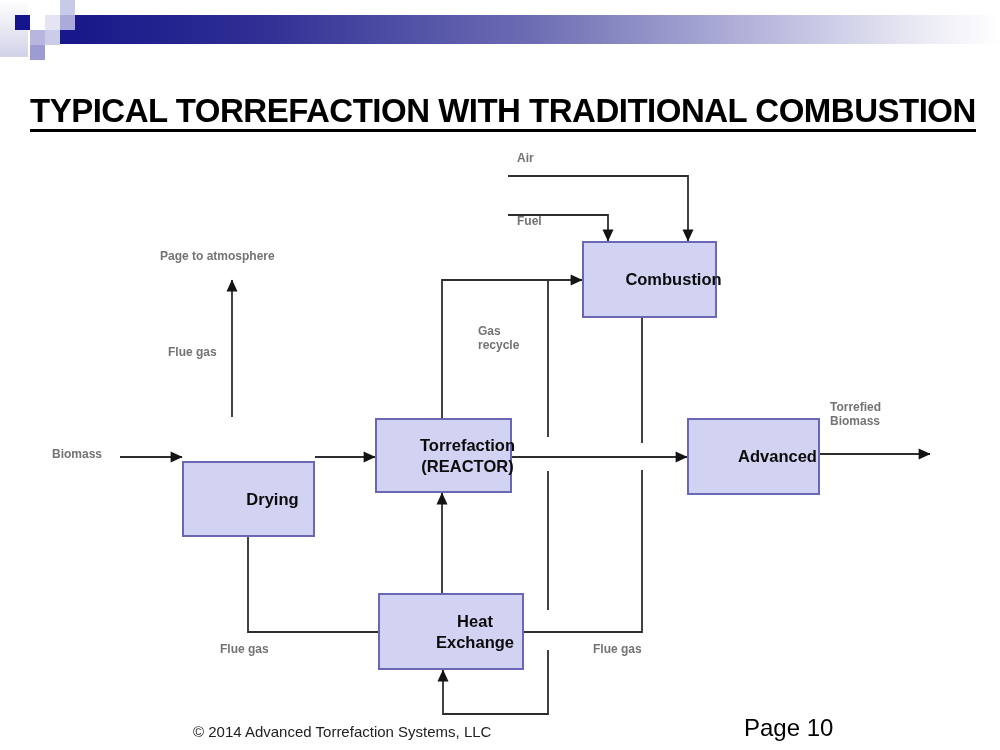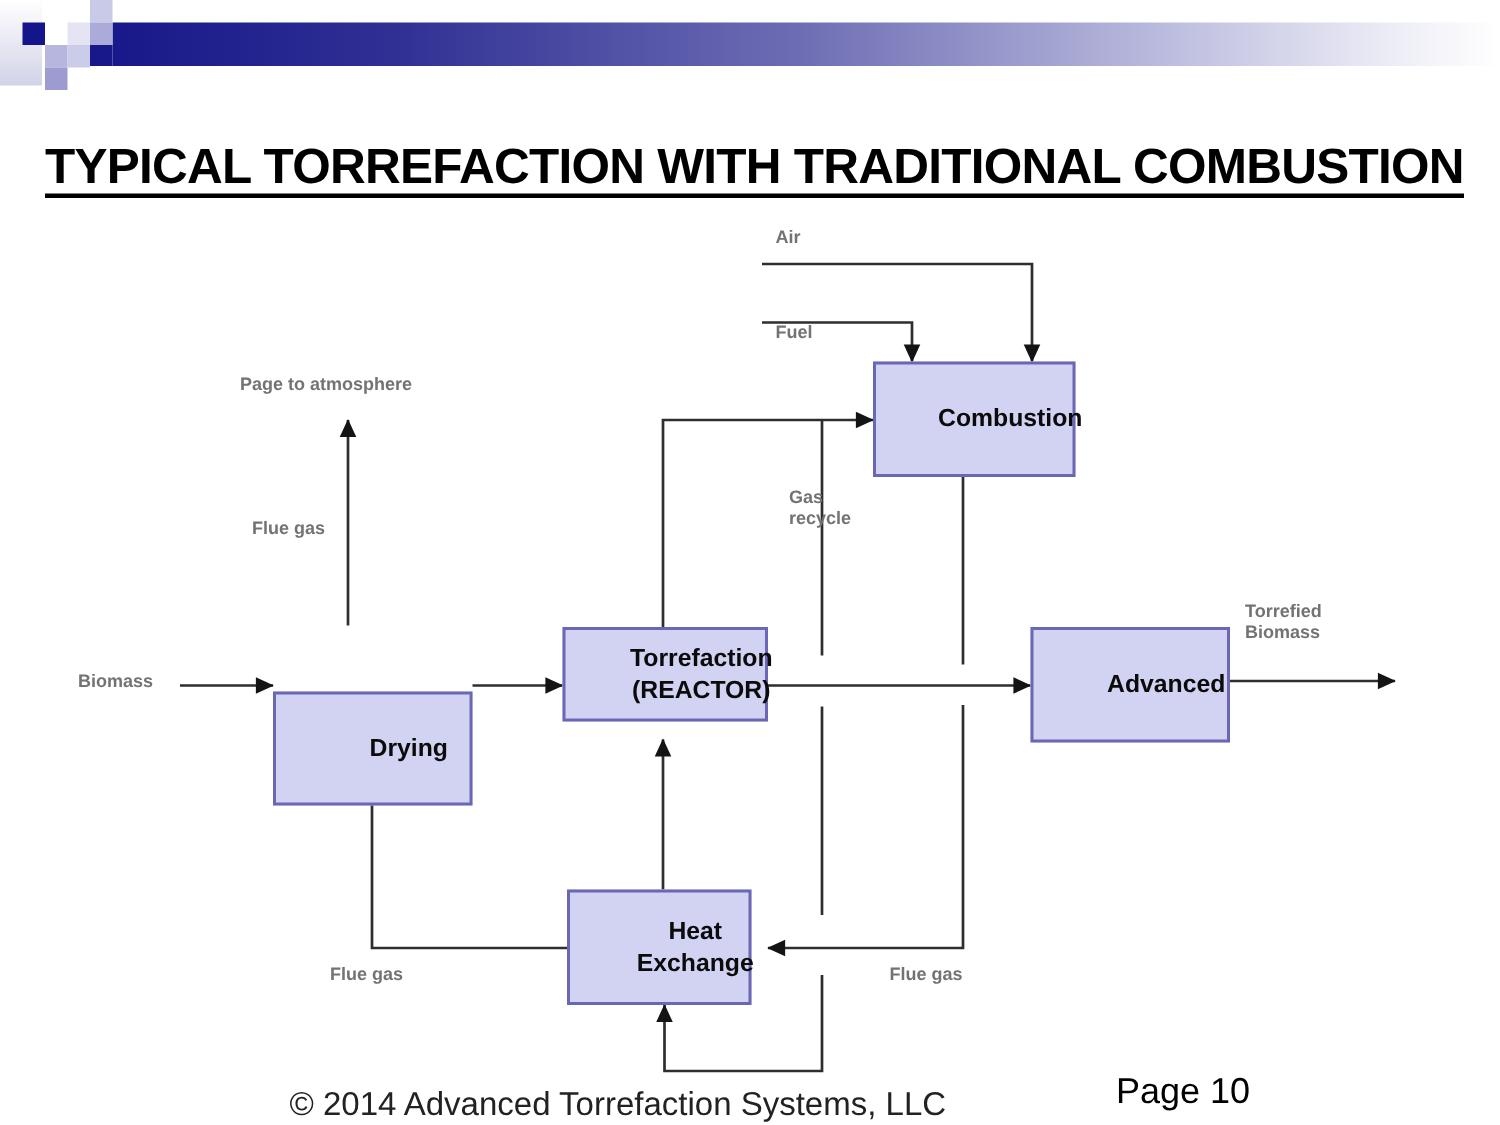--- a/index.html
+++ b/index.html
@@ -19,21 +19,21 @@
     background:#d2d2f3;border:2.5px solid #6a68b4;
     display:flex;align-items:center;justify-content:center;text-align:center;
     font-weight:700;font-size:16.5px;line-height:1.25;color:#0b0b0b;
     white-space:pre-line;
     padding-left:48px;
   }
   .lbl{
     position:absolute;font-weight:700;font-size:12px;line-height:1.18;
     color:#737373;white-space:pre-line;
   }
-  .footer-copy{position:absolute;left:193px;top:723px;font-size:22px;color:#222;}
+  .footer-copy{position:absolute;left:193px;top:723px;font-size:15px;color:#222;}
   .footer-page{position:absolute;left:744px;top:714px;font-size:24px;color:#000000;}
 </style>
 </head>
 <body>
 
 <div id="slide">
 
   <div class="deco" style="left:0;top:0;width:28px;height:57px;background:linear-gradient(180deg,#ffffff 0%,#d2d2e9 100%);"></div>
   <div class="deco" style="left:75px;top:15px;width:925px;height:29px;background:linear-gradient(90deg,#18188a 0%,#2f2f94 20%,#6e6eb5 50%,#b9b9dd 75%,#ececf6 92%,#ffffff 100%);"></div>
   <div class="deco" style="left:60px;top:30px;width:15px;height:14px;background:#18188a;"></div>
@@ -64,31 +64,31 @@
     <path d="M642,317 V443"></path>
     <path d="M642,470 V632 H512" marker-end="url(#arr)"></path>
     <path d="M508,176 H688 V241" marker-end="url(#arr)"></path>
     <path d="M508,215 H608 V241" marker-end="url(#arr)"></path>
     <path d="M378,632 H248 V493" marker-end="url(#arr)"></path>
     <path d="M442,593 V493" marker-end="url(#arr)"></path>
     <path d="M820,454 H930" marker-end="url(#arr)"></path>
   </svg>
 
   <div class="box" style="left:182px;top:417px;width:133px;height:76px;margin-top:44px;">Drying</div>
-  <div class="box" style="left:375px;top:418px;width:137px;height:63px;">Torrefaction
+  <div class="box" style="left:375px;top:418px;width:137px;height:75px;">Torrefaction
 (REACTOR)</div>
   <div class="box" style="left:582px;top:241px;width:135px;height:77px;">Combustion</div>
   <div class="box" style="left:687px;top:418px;width:133px;height:77px;">Advanced</div>
-  <div class="box" style="left:378px;top:593px;width:123px;height:77px;">Heat
+  <div class="box" style="left:378px;top:593px;width:146px;height:77px;">Heat
 Exchange</div>
 
   <div class="lbl" style="left:52px;top:447px;">Biomass</div>
   <div class="lbl" style="left:160px;top:249px;">Page to atmosphere</div>
   <div class="lbl" style="left:168px;top:345px;">Flue gas</div>
-  <div class="lbl" style="left:478px;top:324px;margin-left:48px;">Gas
+  <div class="lbl" style="left:478px;top:324px;">Gas
 recycle</div>
   <div class="lbl" style="left:517px;top:151px;">Air</div>
   <div class="lbl" style="left:517px;top:190px;margin-top:24px;">Fuel</div>
   <div class="lbl" style="left:830px;top:400px;">Torrefied
 Biomass</div>
   <div class="lbl" style="left:220px;top:642px;">Flue gas</div>
   <div class="lbl" style="left:593px;top:642px;">Flue gas</div>
 
   <div class="footer-copy">© 2014 Advanced Torrefaction Systems, LLC</div>
   <div class="footer-page">Page 10</div>

